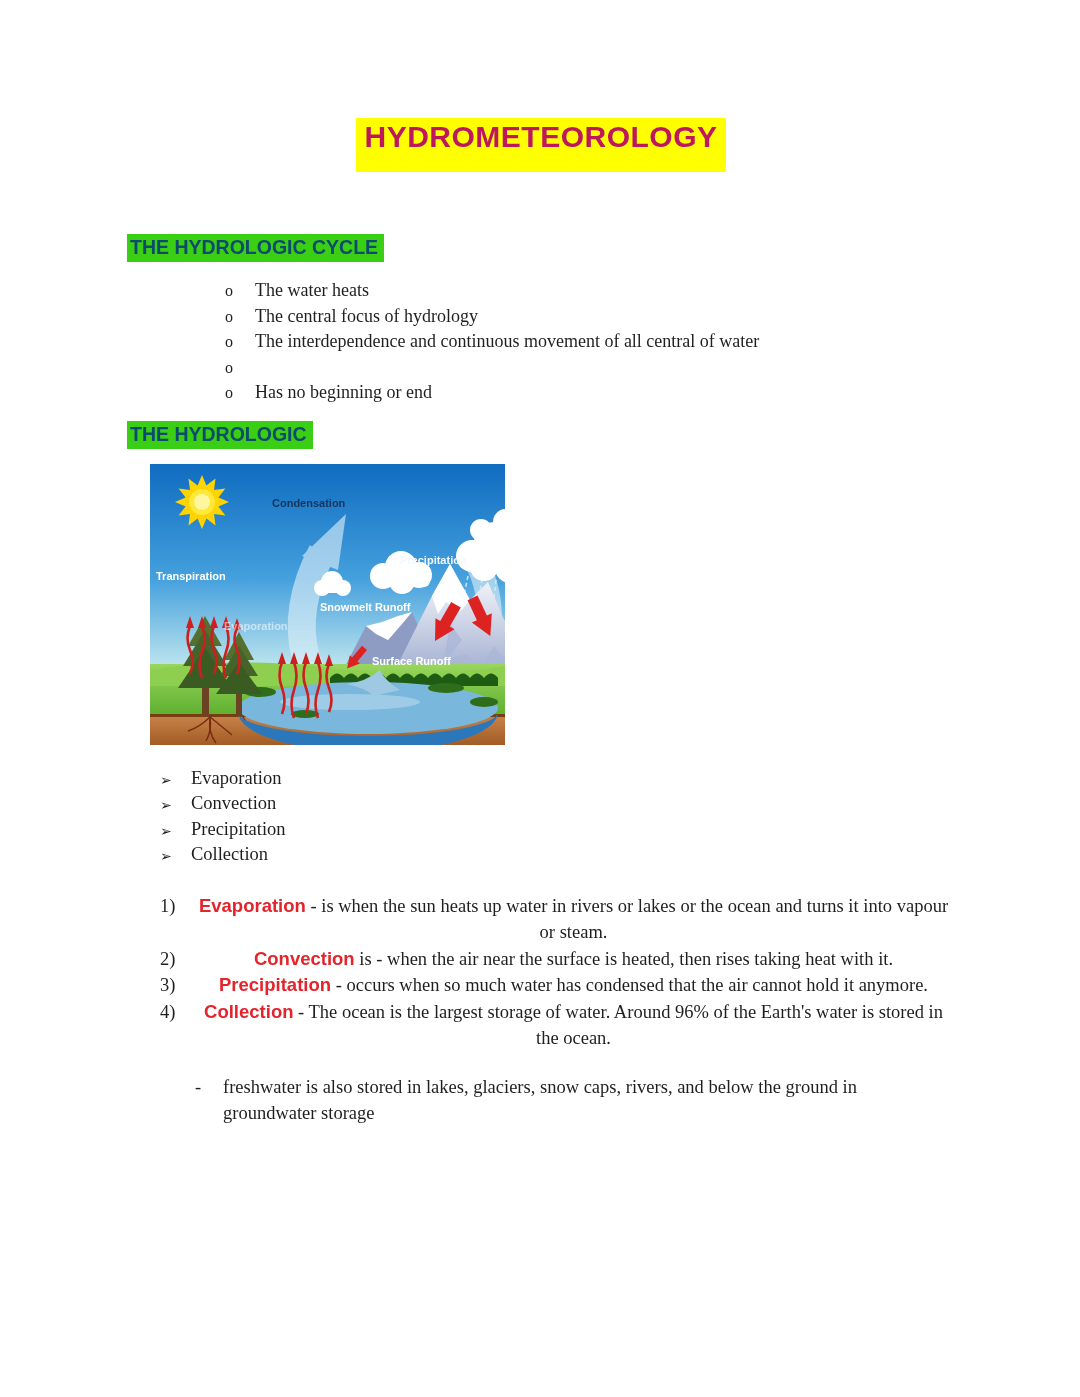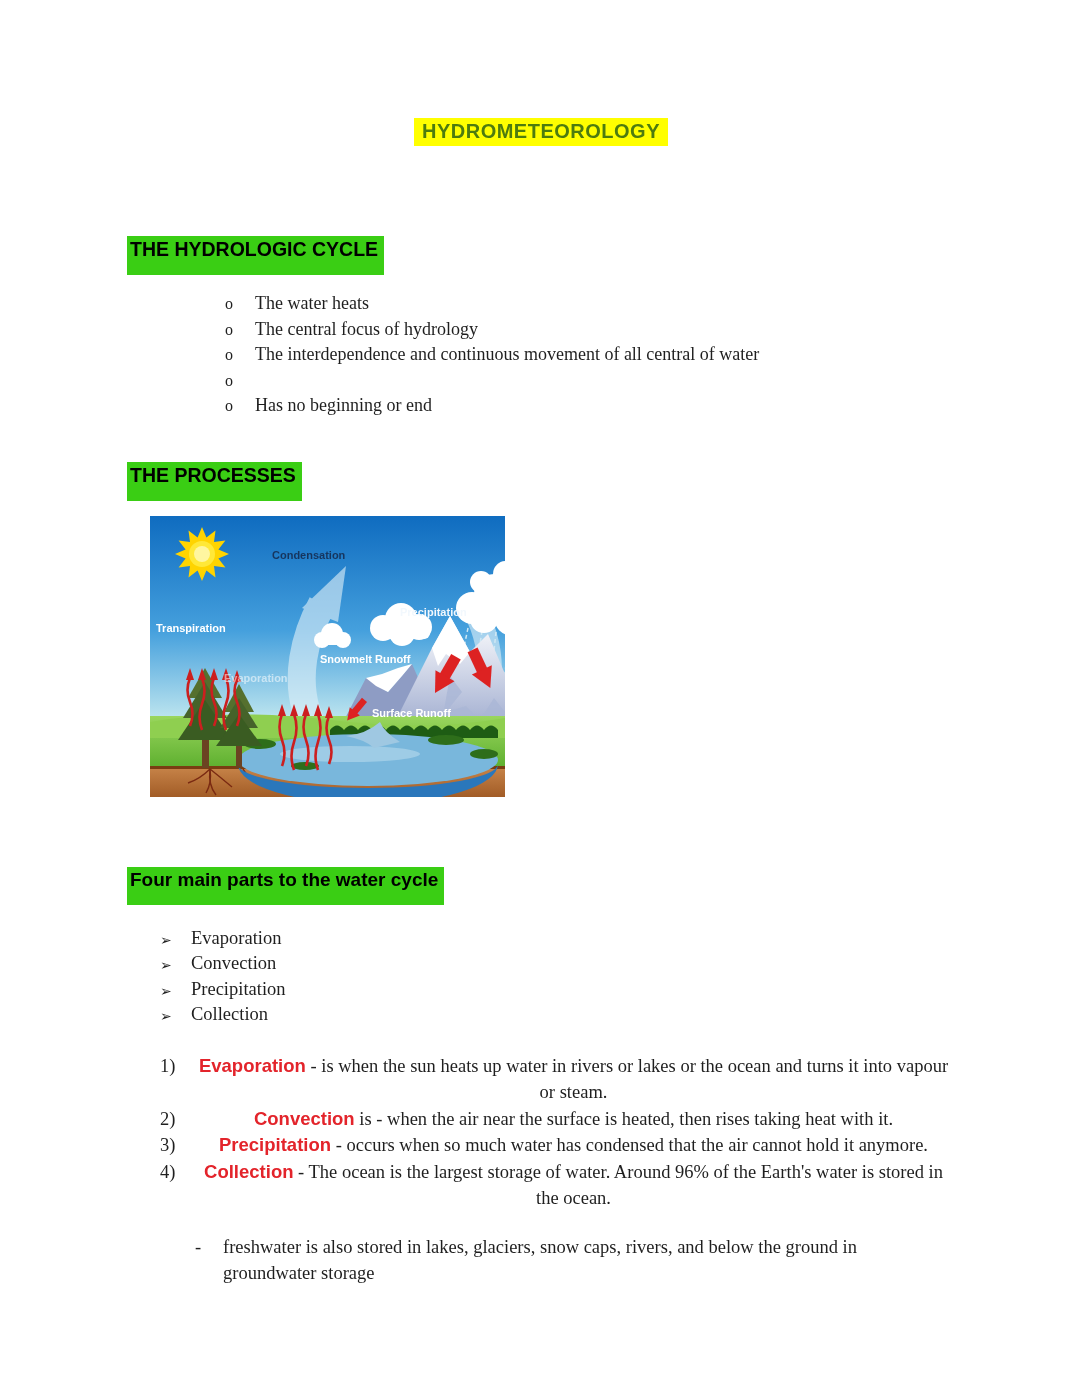--- a/index.html
+++ b/index.html
@@ -13,37 +13,36 @@
   }
   .page{
     padding:118px 125px 0 127px;
     box-sizing:border-box;
   }
   
   .title-row{text-align:center;margin:0 0 0 0;}
   .title-hl{
     display:inline-block;
     background:#ffff00;
-    color:#4d7c0f;
+    color:#be185d;
     font-family:"Liberation Sans","DejaVu Sans",sans-serif;
     font-weight:bold;
-    font-size:20px;
+    font-size:30px;
     letter-spacing:0.5px;
-    padding:2px 8px 3px 8px;
+    padding:2px 8px 18px 8px;
   }
   
   .sec-heading{
     display:inline-block;
     background:#3ace14;
-    color:#000000;
+    color:#0c4a6e;
     font-family:"Liberation Sans","DejaVu Sans",sans-serif;
     font-weight:bold;
     font-size:19.5px;
-    padding:2px 6px 14px 3px;
-    margin-top:28px;
+    padding:2px 6px 3px 3px;
   }
   .h1-wrap{margin-top:62px;}
   .h2-wrap{margin-top:15px;}
   .h3-wrap{margin-top:42px;}
   .h3-wrap .sec-heading{font-weight:600;font-size:19px;}
   
   .o-list{margin:16px 0 0 0;padding:0;list-style:none;}
   .o-list li{
     display:flex;
     font-size:18px;
@@ -139,21 +138,21 @@
     <li>
       <span class="marker">o</span>
     </li>
     <li>
       <span class="marker">o</span>
       <span class="text">Has no beginning or end</span>
     </li>
   </ul>
 
   <div class="h2-wrap">
-    <span class="sec-heading">THE PROCESSES</span>
+    <span class="sec-heading">THE HYDROLOGIC</span>
   </div>
 
   <div class="diagram-wrap">
     <svg class="diagram-svg" width="355" height="281" viewBox="0 0 355 281">
       <defs>
         <linearGradient id="sky" x1="0" y1="0" x2="0" y2="1">
           <stop offset="0" stop-color="#0f6cc0"></stop>
           <stop offset="0.45" stop-color="#45a0dd"></stop>
           <stop offset="0.8" stop-color="#bfe6ef"></stop>
         </linearGradient>
@@ -314,23 +313,20 @@
 
       <text x="122" y="43" font-size="11" fill="#16355e" class="svg-label">Condensation</text>
       <text x="250" y="100" font-size="11" fill="#f2f8fd" class="svg-label">Precipitation</text>
       <text x="6" y="116" font-size="11" fill="#ffffff" class="svg-label">Transpiration</text>
       <text x="170" y="147" font-size="11" fill="#ffffff" class="svg-label">Snowmelt Runoff</text>
       <text x="74" y="166" font-size="11" fill="#ffffff" opacity="0.55" class="svg-label">Evaporation</text>
       <text x="222" y="201" font-size="11" fill="#ffffff" class="svg-label">Surface Runoff</text>
     </svg>
   </div>
 
-  <div class="h3-wrap">
-    <span class="sec-heading">Four main parts to the water cycle</span>
-  </div>
   <ul class="arrow-list">
     <li>
       <span class="marker">➢</span>
       <span class="text">Evaporation</span>
     </li>
     <li>
       <span class="marker">➢</span>
       <span class="text">Convection</span>
     </li>
     <li>

